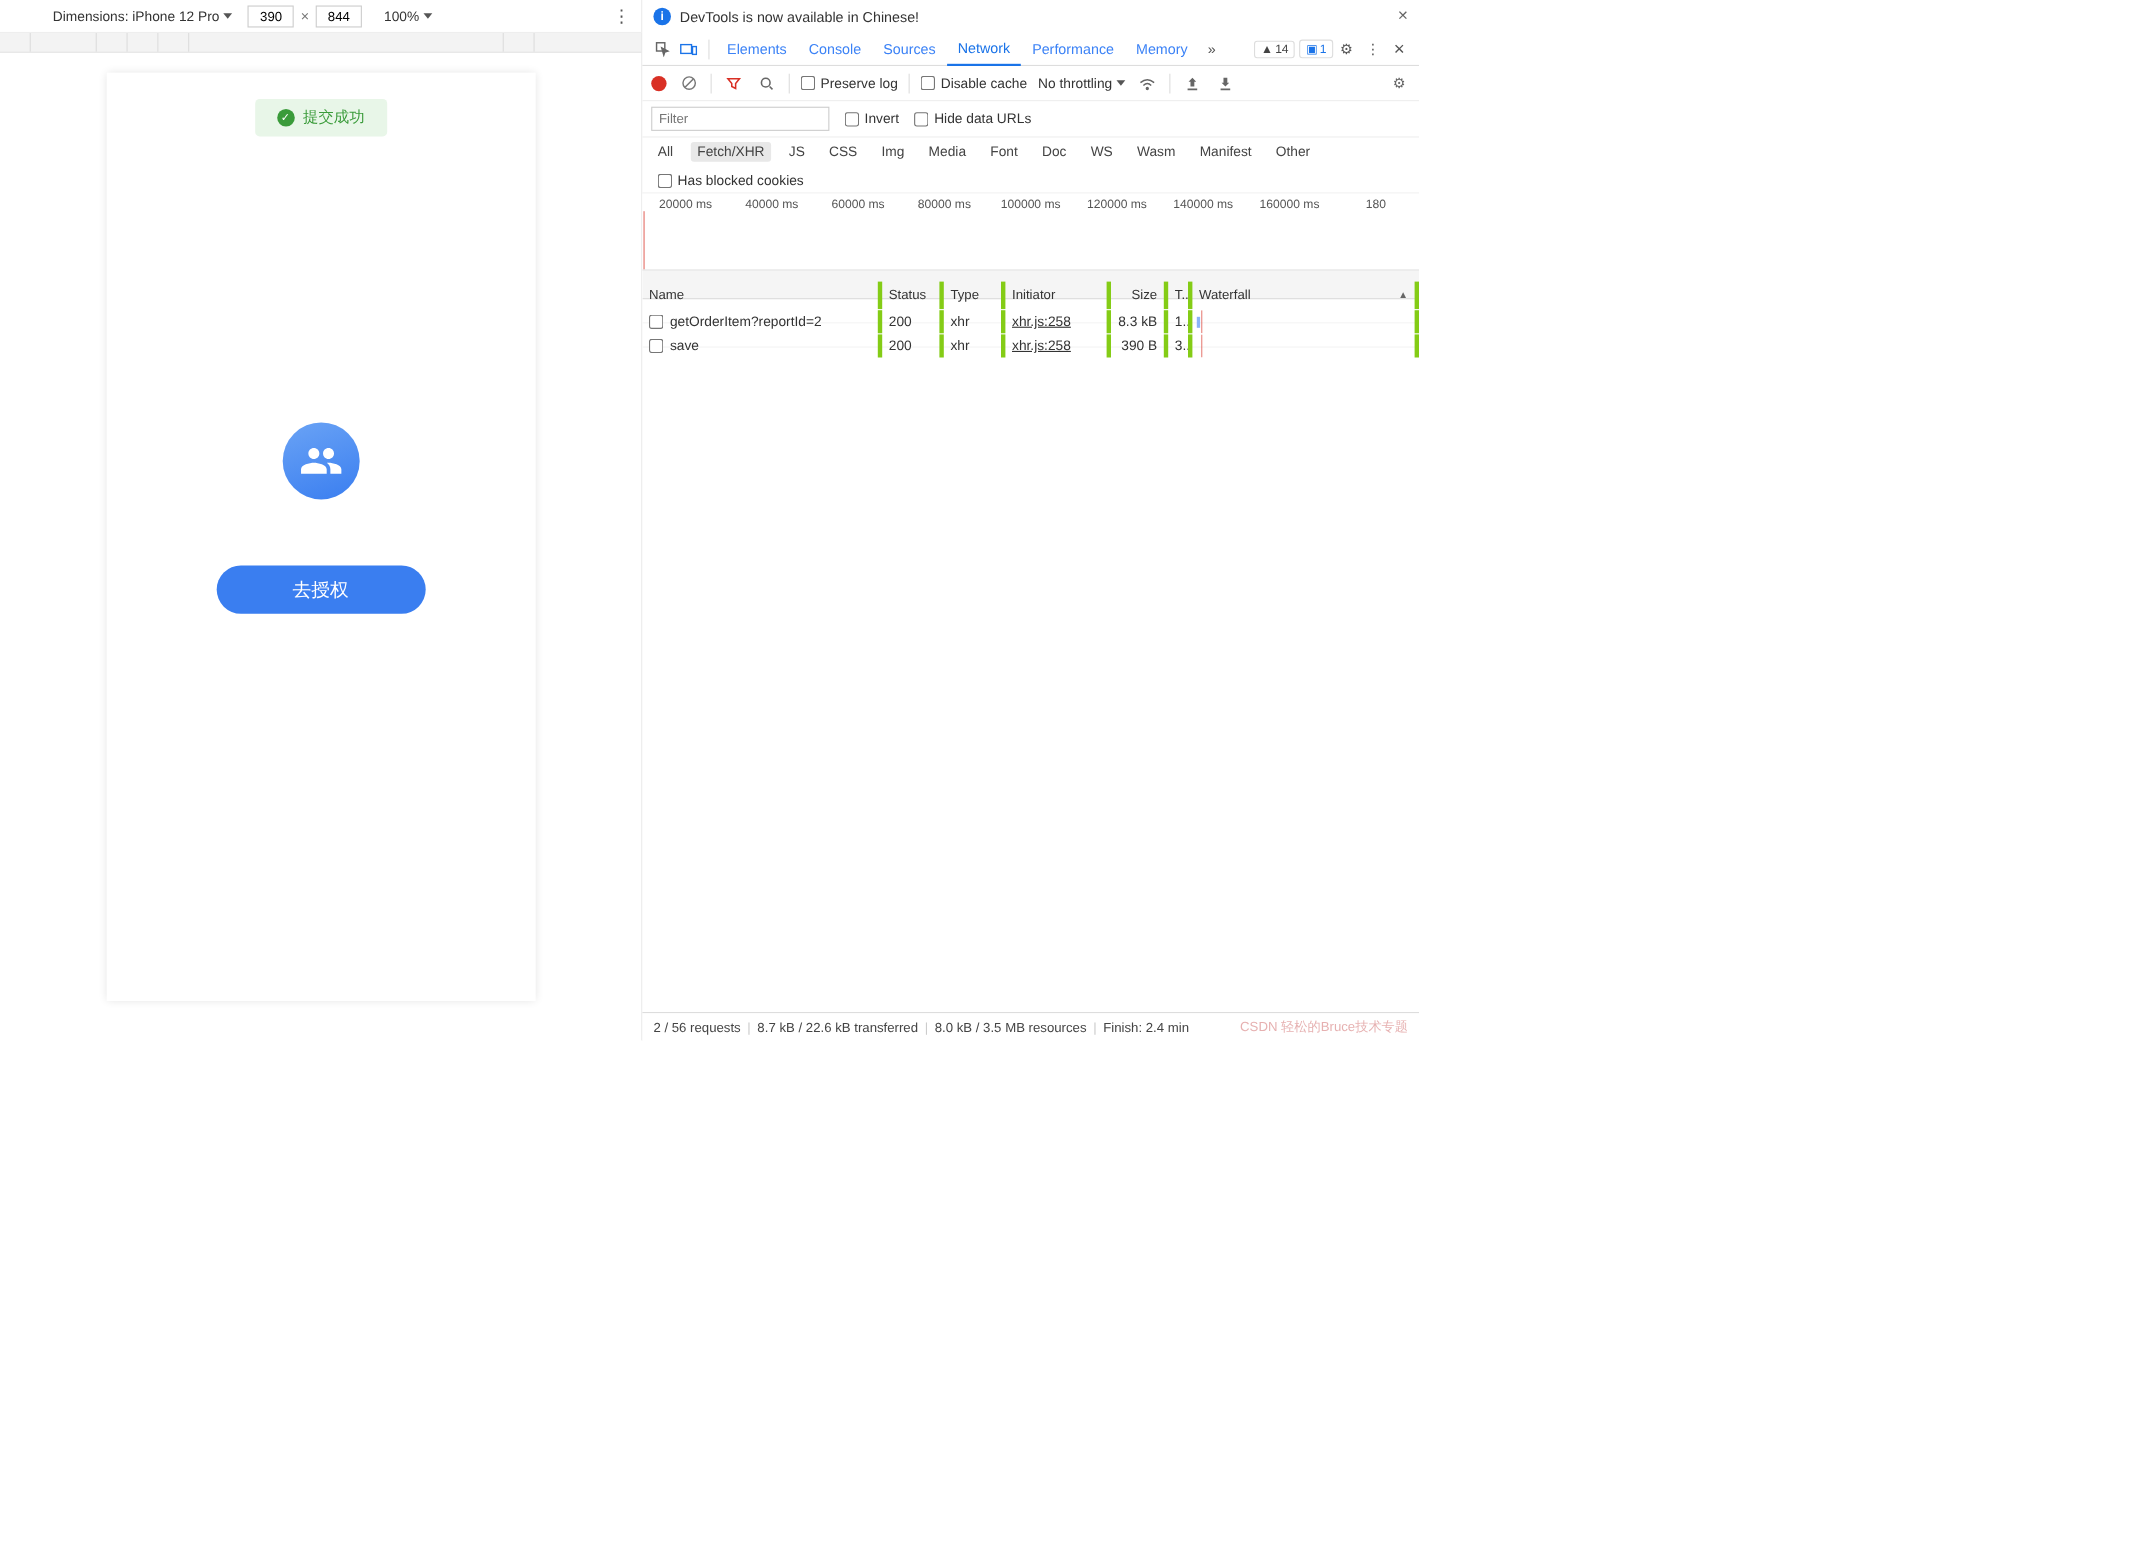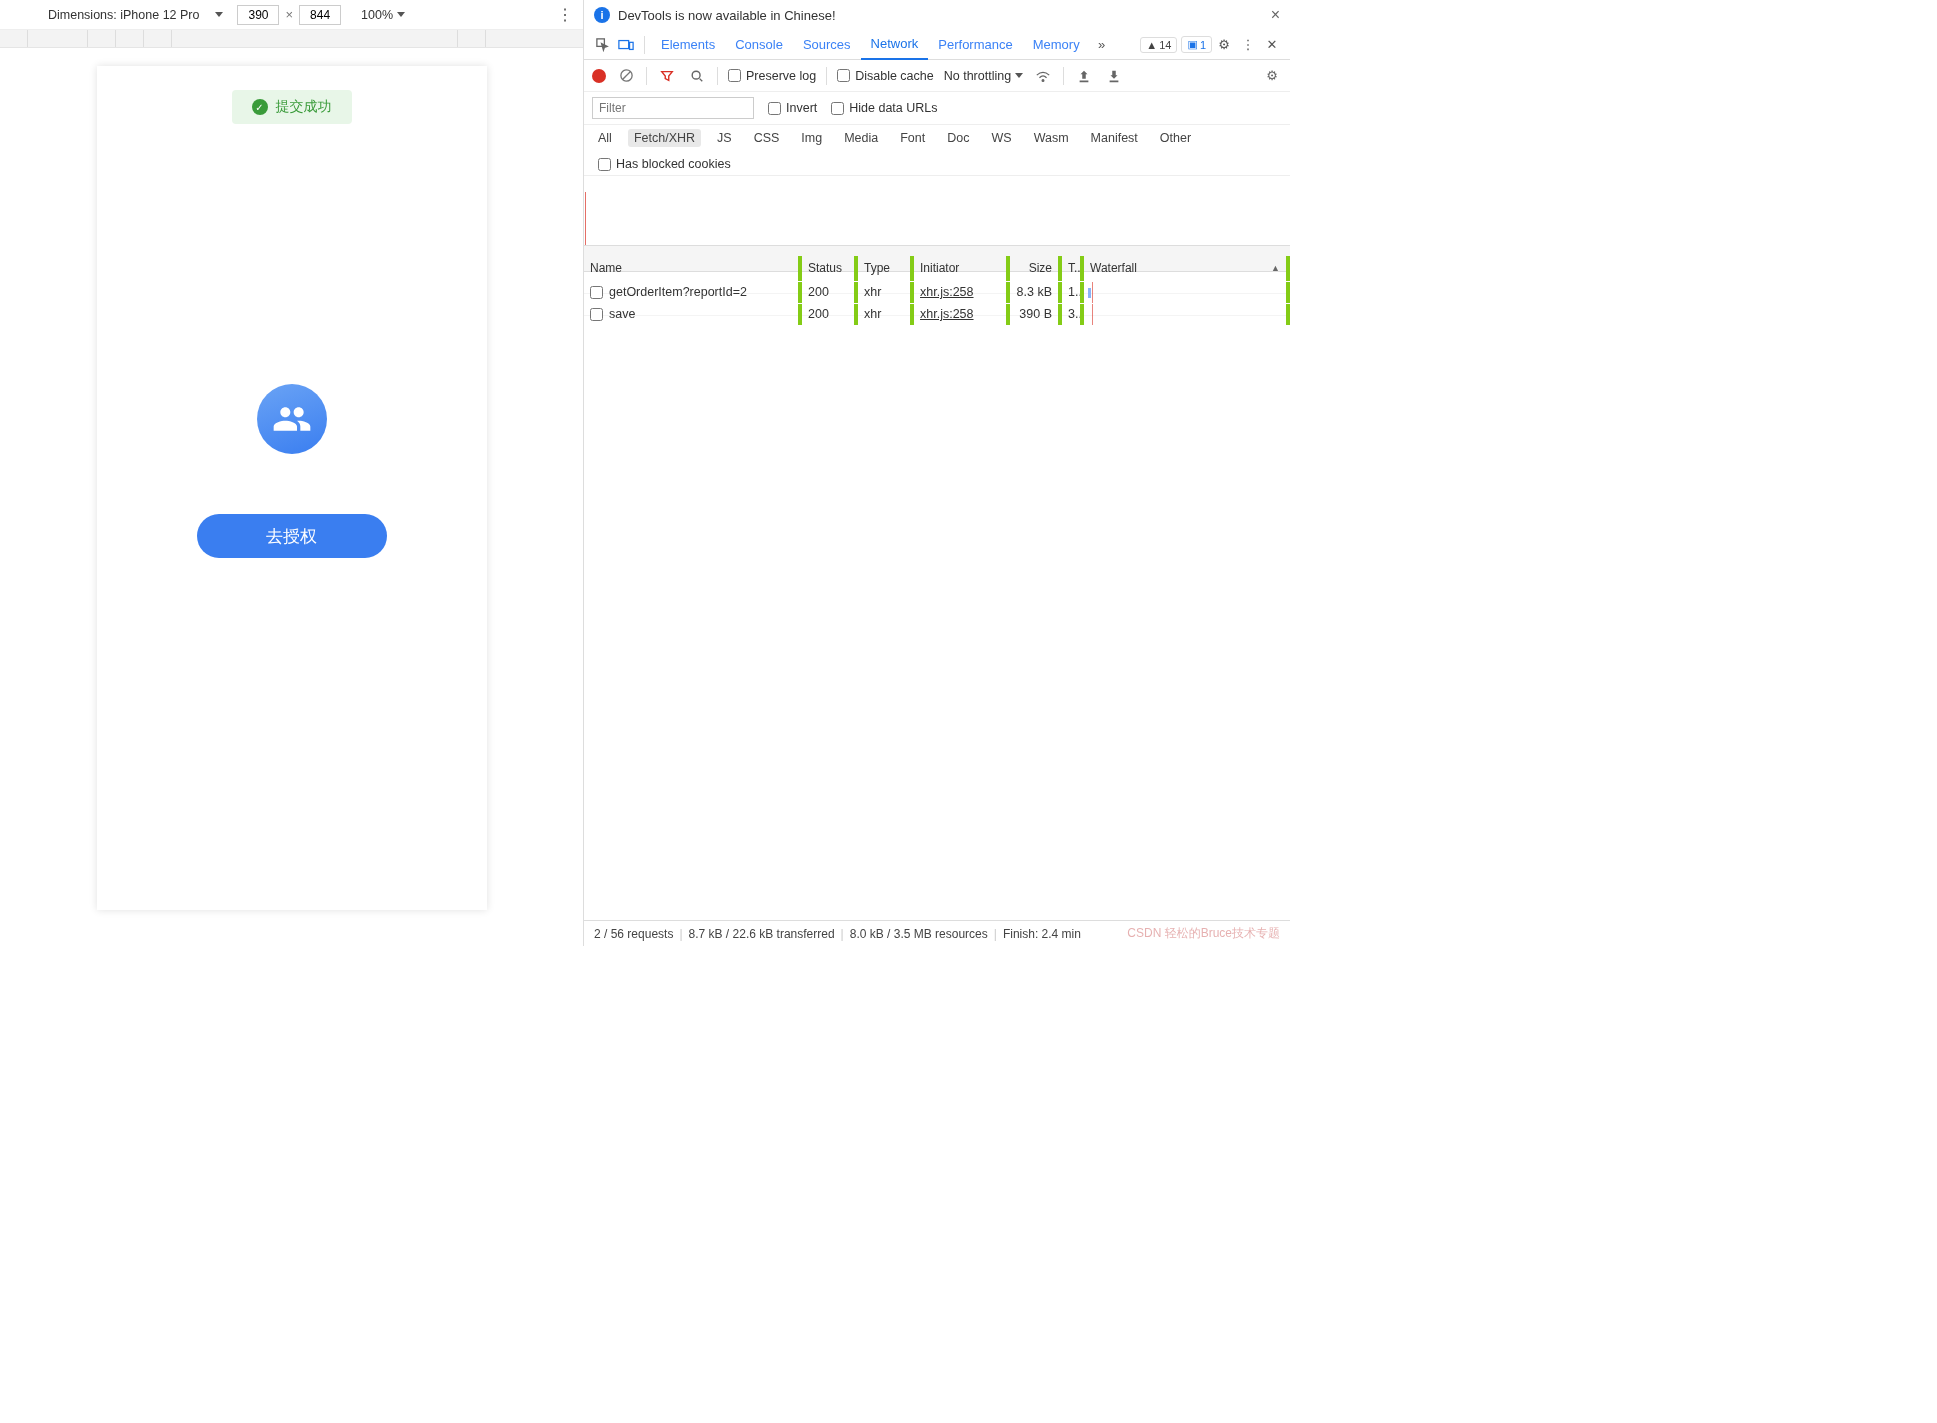--- a/index.html
+++ b/index.html
@@ -1,21 +1,21 @@
 <!DOCTYPE html>
 <html><head>
 <meta charset="utf-8">
 <style>
 * { box-sizing: border-box; margin: 0; padding: 0; font-family: -apple-system, "Segoe UI", Arial, sans-serif; }
 body { display: flex; height: 946px; width: 1290px; background: #fff; font-size: 13px; color: #333; overflow: hidden; }
 
 
 .left-panel { width: 584px; border-right: 1px solid #ddd; display: flex; flex-direction: column; }
 .device-toolbar { height: 30px; display: flex; align-items: center; padding: 0 8px; background: #fff; border-bottom: 1px solid #eee; }
-.device-select { display: flex; align-items: center; gap: 16px; cursor: pointer; font-size: 12.5px; color: #333; margin-left: 40px; }
+.device-select { display: flex; align-items: center; gap: 4px; cursor: pointer; font-size: 12.5px; color: #333; margin-left: 40px; }
 .triangle-down { width: 0; height: 0; border-left: 4px solid transparent; border-right: 4px solid transparent; border-top: 5px solid #555; }
 .dim-input { width: 42px; height: 20px; border: 1px solid #ccc; font-size: 12px; text-align: center; margin: 0 2px; }
 .times { margin: 0 4px; color: #777; }
 .zoom { margin-left: 18px; display: flex; align-items: center; gap: 4px; font-size: 12.5px; }
 .kebab { margin-left: auto; width: 20px; height: 20px; display: flex; align-items: center; justify-content: center; cursor: pointer; font-size: 16px; color: #555; }
 
 .ruler-bar { height: 18px; background: #f3f3f3; border-bottom: 1px solid #e5e5e5; position: relative; }
 .ruler-bar span { position: absolute; top: 0; bottom: 0; border-right: 1px solid #ddd; width: 28px; }
 
 .device-viewport { flex: 1; background: #fff; display: flex; justify-content: center; align-items: flex-start; padding-top: 18px; }
@@ -262,20 +262,31 @@
     <span class="type-chip">Manifest</span>
     <span class="type-chip">Other</span>
     <label class="nt-check" style="margin-left:6px">
         <input type="checkbox" style="">
         <span>Has blocked cookies</span>
       </label>
   </div>
 
 
   <div class="timeline">
+    <div class="timeline-ticks">
+      <span>20000 ms</span>
+      <span>40000 ms</span>
+      <span>60000 ms</span>
+      <span>80000 ms</span>
+      <span>100000 ms</span>
+      <span>120000 ms</span>
+      <span>140000 ms</span>
+      <span>160000 ms</span>
+      <span>180</span>
+    </div>
     <div class="timeline-red"></div>
   </div>
 
   <div class="net-table">
     <div class="nt-header">
       <div class="col-name">Name</div>
       <div class="col-status">Status</div>
       <div class="col-type">Type</div>
       <div class="col-init">Initiator</div>
       <div class="col-size">Size</div>

